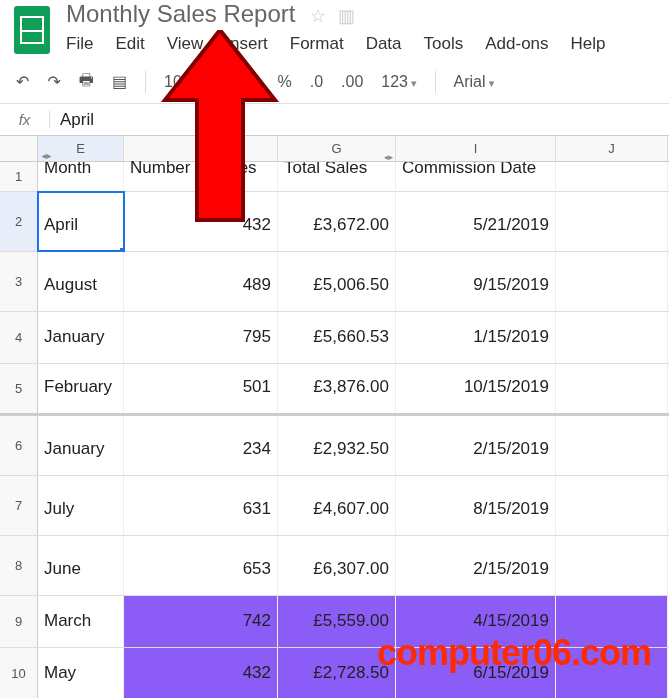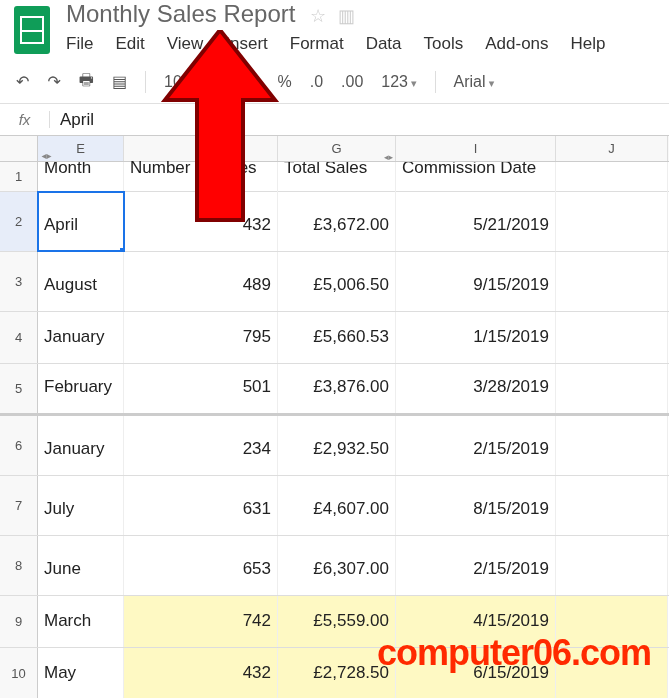--- a/index.html
+++ b/index.html
@@ -151,21 +151,21 @@
     outline-offset: -1px;
     position: relative;
   }
   .active-cell::after {
     content: "";
     position: absolute;
     right: -3px; bottom: -3px;
     width: 6px; height: 6px;
     background: #1a73e8;
   }
-  .sel-range { background: #fef9c3; }
+  .sel-range { background: #8b5cf6; }
   .freeze-h { border-bottom: 3px solid #ccc !important; }
   .arrow-overlay {
     position: absolute;
     left: 155px;
     top: 30px;
     pointer-events: none;
     z-index: 50;
   }
   .watermark {
     position: absolute;
@@ -271,21 +271,21 @@
     <div class="cell r" style="width:118px">£5,660.53</div>
     <div class="cell r" style="width:160px">1/15/2019</div>
     <div class="cell" style="width:112px"></div>
   </div>
 
   <div class="row row-m freeze-h">
     <div class="rowh">5</div>
     <div class="cell" style="width:86px">February</div>
     <div class="cell r" style="width:154px">501</div>
     <div class="cell r" style="width:118px">£3,876.00</div>
-    <div class="cell r" style="width:160px">3/28/2019</div>
+    <div class="cell r" style="width:160px">10/15/2019</div>
     <div class="cell" style="width:112px"></div>
   </div>
 
   <div class="row row-t">
     <div class="rowh">6</div>
     <div class="cell" style="width:86px">January</div>
     <div class="cell r" style="width:154px">234</div>
     <div class="cell r" style="width:118px">£2,932.50</div>
     <div class="cell r" style="width:160px">2/15/2019</div>
     <div class="cell" style="width:112px"></div>

